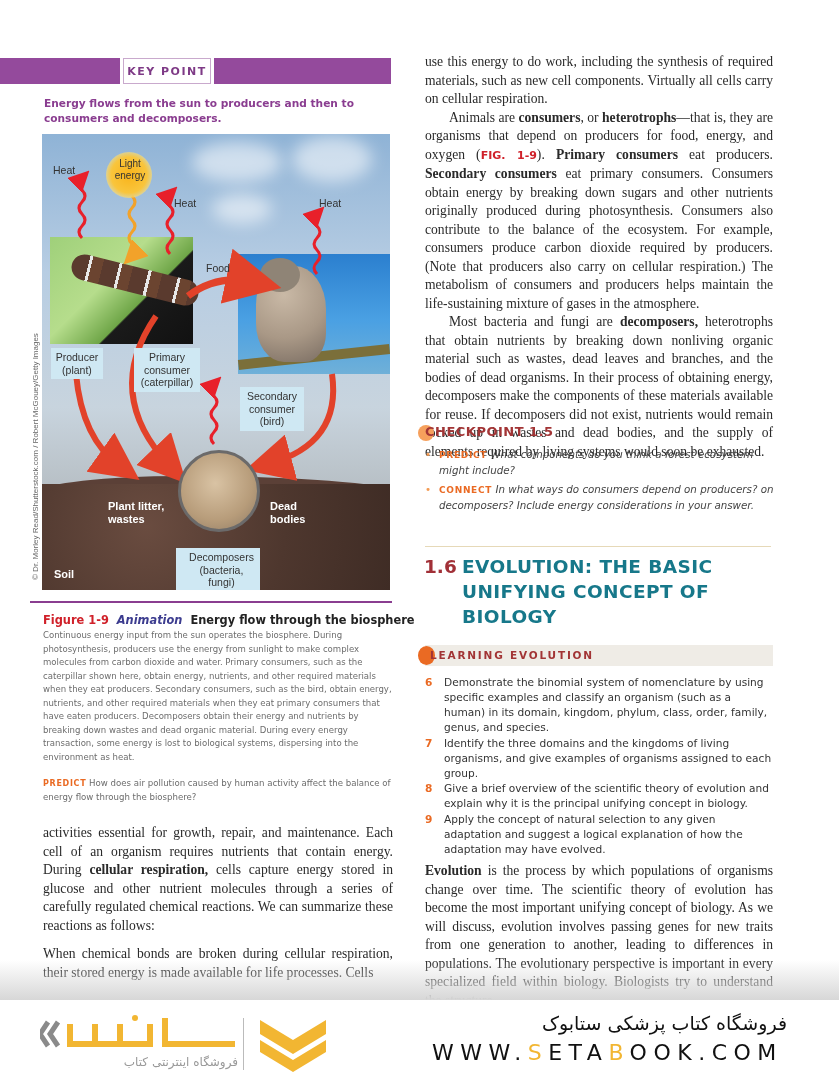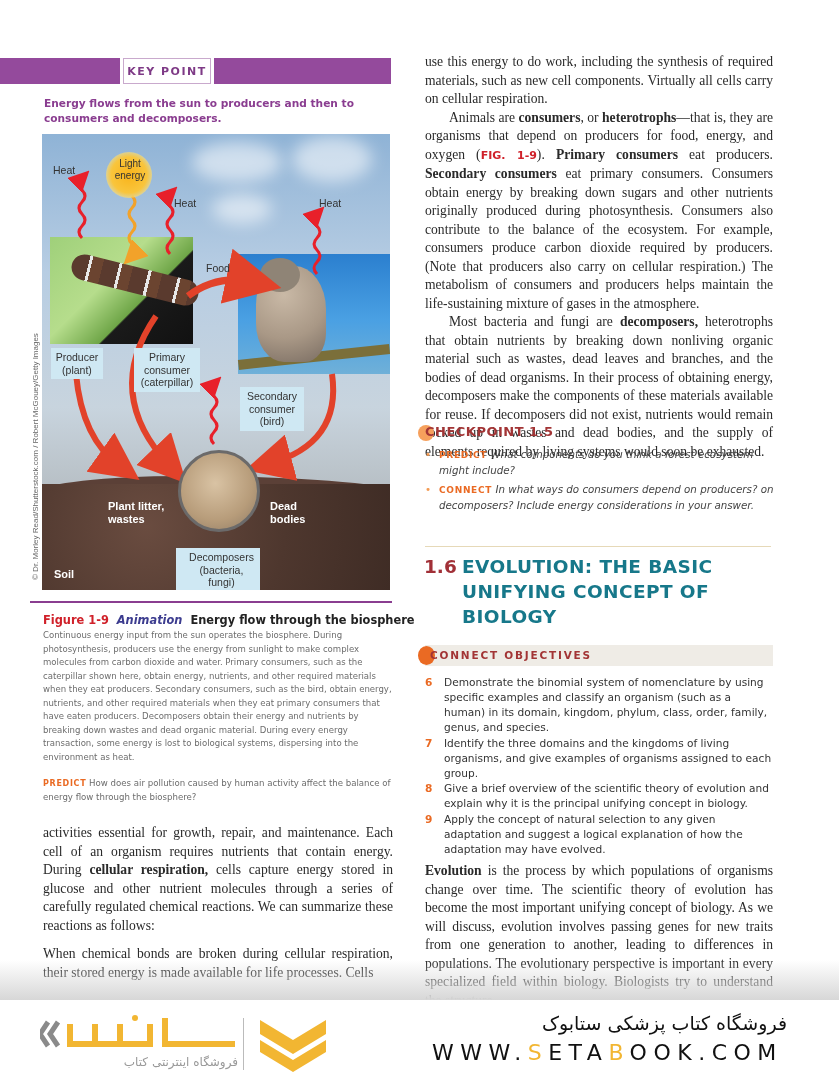--- a/index.html
+++ b/index.html
@@ -221,21 +221,21 @@
     <li><span class="bullet">•</span><span class="label-orange">PREDICT</span> <span>What components do you think a forest ecosystem might include?</span></li>
     <li><span class="bullet">•</span><span class="label-orange">CONNECT</span> <span>In what ways do consumers depend on producers? on decomposers? Include energy considerations in your answer.</span></li>
   </ul>
 
   <div class="sec-rule"></div>
   <div class="sec-num">1.6</div>
   <div class="sec-title">EVOLUTION: THE BASIC UNIFYING CONCEPT OF BIOLOGY</div>
 
   <div class="lo-bar"></div>
   <div class="lo-circle"></div>
-  <div class="lo-title">CONNECT OBJECTIVES</div>
+  <div class="lo-title">LEARNING EVOLUTION</div>
   <ol class="lo-list">
     <li><span class="num">6</span><span>Demonstrate the binomial system of nomenclature by using specific examples and classify an organism (such as a human) in its domain, kingdom, phylum, class, order, family, genus, and species.</span></li>
     <li><span class="num">7</span><span>Identify the three domains and the kingdoms of living organisms, and give examples of organisms assigned to each group.</span></li>
     <li><span class="num">8</span><span>Give a brief overview of the scientific theory of evolution and explain why it is the principal unifying concept in biology.</span></li>
     <li><span class="num">9</span><span>Apply the concept of natural selection to any given adaptation and suggest a logical explanation of how the adaptation may have evolved.</span></li>
   </ol>
 
   <div class="body-text right-body2">
     <b>Evolution</b><span> is the process by which populations of organisms change over time. The scientific theory of evolution has become the most important unifying concept of biology. As we will discuss, evolution involves passing genes for new traits from one generation to another, leading to differences in populations. The evolutionary perspective is important in every specialized field within biology. Biologists try to understand the structure,</span>
   </div>

